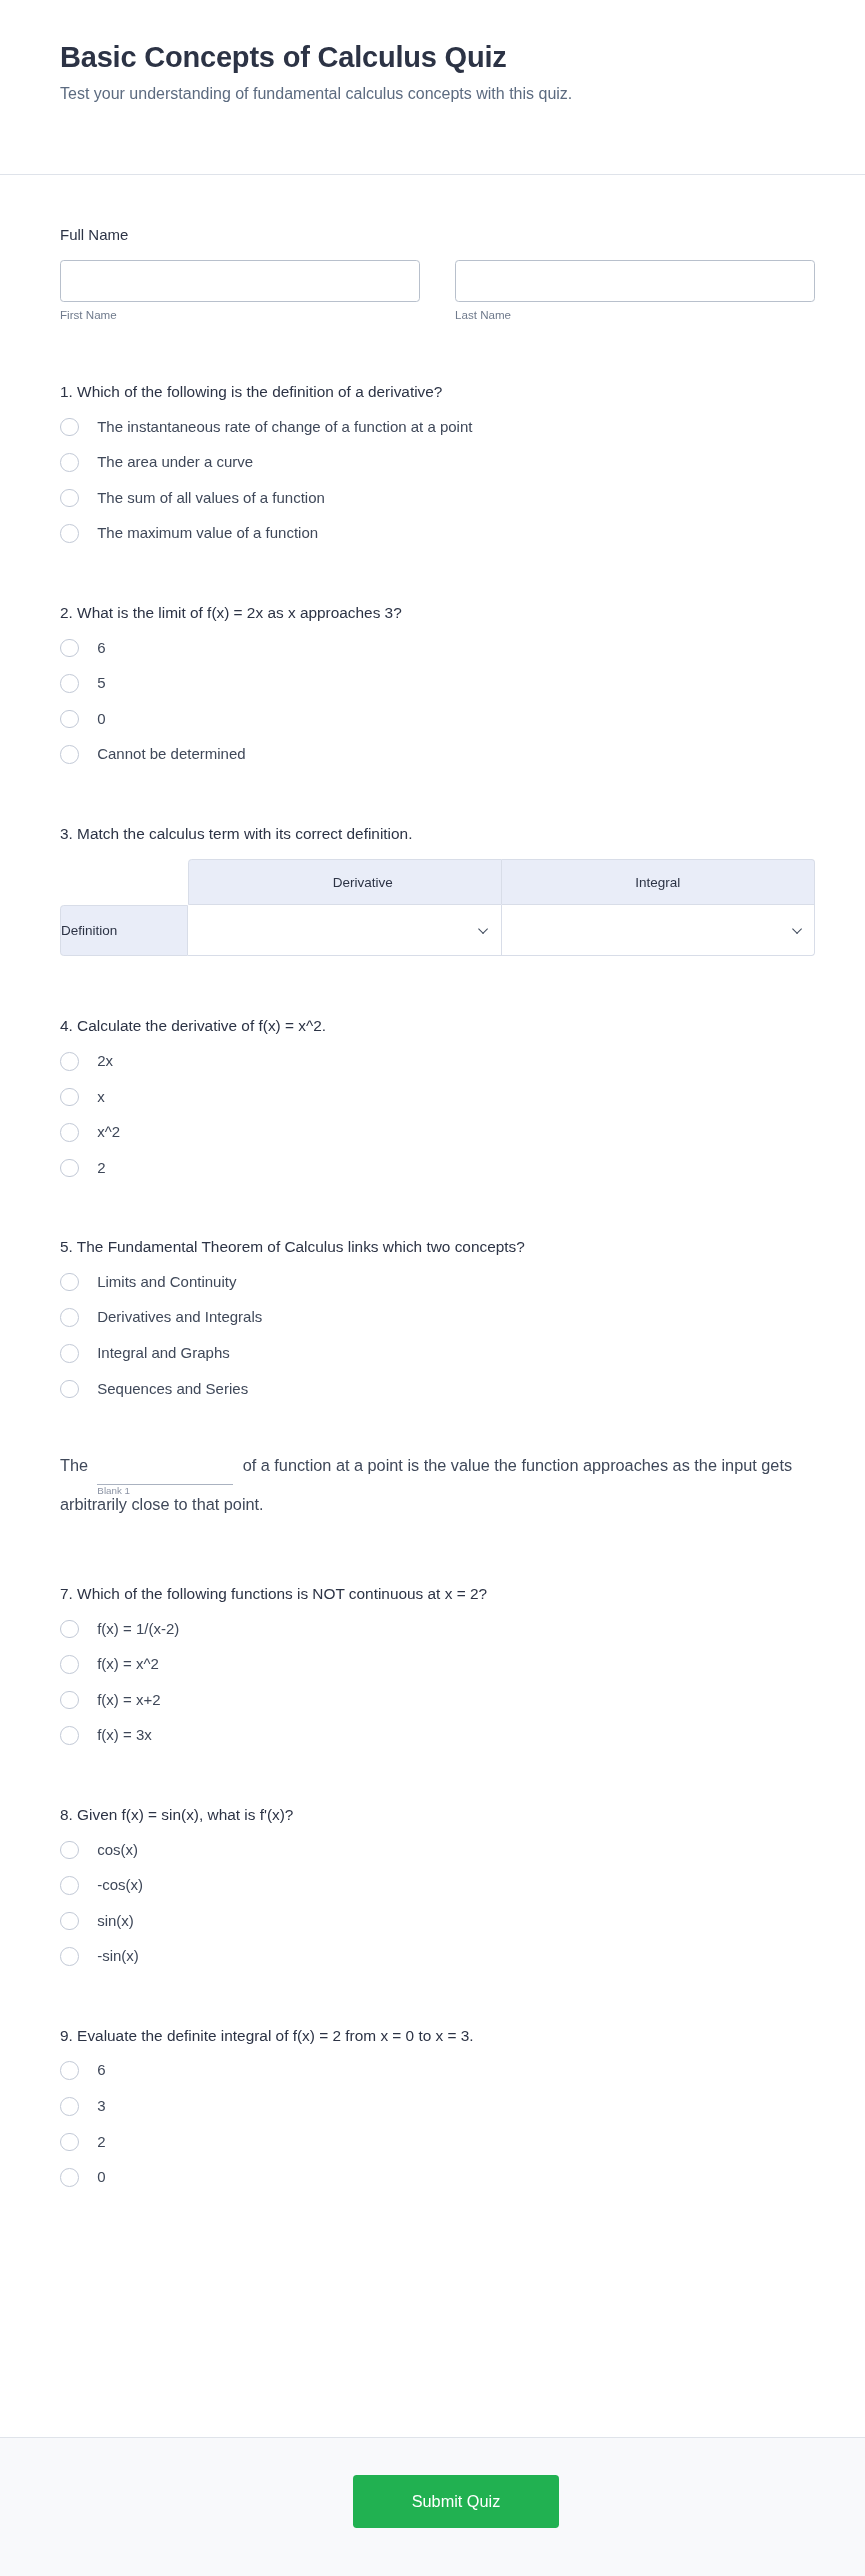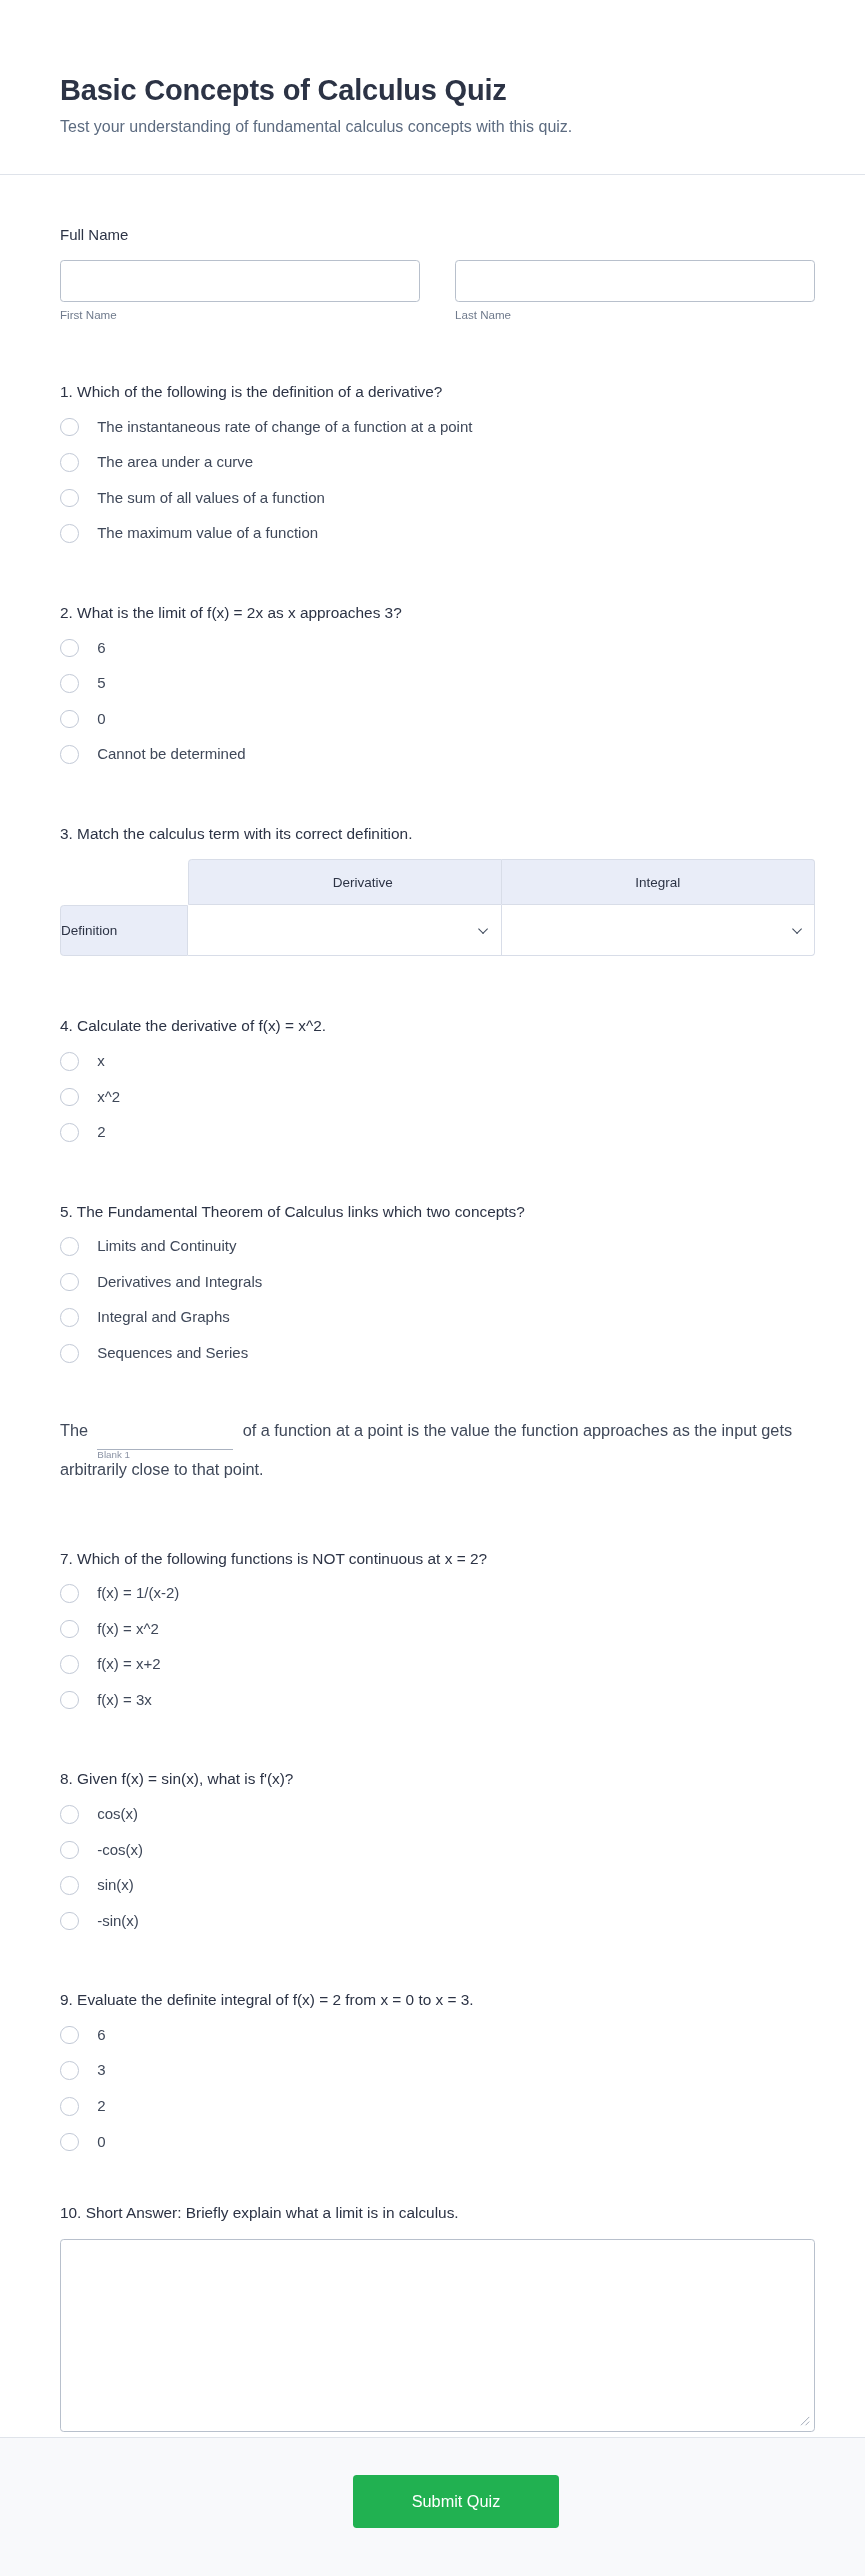--- a/index.html
+++ b/index.html
@@ -6,21 +6,21 @@
   html, body { margin: 0; padding: 0; }
   body {
     width: 866px; height: 2576px; background: #ffffff;
     font-family: "Liberation Sans", "DejaVu Sans", sans-serif;
     color: var(--question-text, #2c3345);
     overflow: hidden;
   }
   .page { position: relative; width: 866px; height: 2576px; background: #fff; }
 
   
-  .form-header { padding: 72px 60px 0 60px; border-bottom: 0.9px solid var(--divider, #dfe3ea); height: 175px; }
+  .form-header { padding: 39px 60px 0 60px; border-bottom: 0.9px solid var(--divider, #dfe3ea); height: 175px; }
   .form-title { margin: 0; font-size: 29px; line-height: 37px; font-weight: 700; color: var(--title-text, #2c3345); letter-spacing: -0.2px; }
   .form-subtitle { margin: 7.4px 0 0 0; font-size: 16px; line-height: 22.3px; color: var(--subtitle-text, #5c6b80); }
 
   
   .content { padding: 0 51px 0 60px; }
 
   .name-block { margin-top: 51px; }
   .field-label { font-size: 15px; font-weight: 500; line-height: 18.6px; color: var(--title-text, #2c3345); }
   .name-row { display: flex; gap: 35px; margin-top: 15px; }
   .name-col { flex: 1; }
@@ -203,20 +203,24 @@
                 </td>
               </tr>
             </tbody>
           </table>
         </section>
         <section class="question">
           <div class="q-label">4. Calculate the derivative of f(x) = x^2.</div>
           <div class="options">
             <label class="option">
               <span class="radio"></span>
+              <span class="option-text">2x</span>
+            </label>
+            <label class="option">
+              <span class="radio"></span>
               <span class="option-text">x</span>
             </label>
             <label class="option">
               <span class="radio"></span>
               <span class="option-text">x^2</span>
             </label>
             <label class="option">
               <span class="radio"></span>
               <span class="option-text">2</span>
             </label>
@@ -300,29 +304,20 @@
               <span class="option-text">3</span>
             </label>
             <label class="option">
               <span class="radio"></span>
               <span class="option-text">2</span>
             </label>
             <label class="option">
               <span class="radio"></span>
               <span class="option-text">0</span>
             </label>
-          </div>
-        </section>
-        <section class="question ta-block">
-          <div class="q-label">10. Short Answer: Briefly explain what a limit is in calculus.</div>
-          <div class="ta-wrap">
-            <textarea class="ta" style=""></textarea>
-            <svg class="resize-handle" width="10.2" height="10.2" viewBox="0 0 11 11">
-              <path d="M10 1 L1 10 M10 6 L6 10" stroke="#9aa3b2" stroke-width="1" fill="none"></path>
-            </svg>
           </div>
         </section>
       </div>
 
   </main>
 
   <footer class="form-footer">
     <button class="submit-btn">Submit Quiz</button>
   </footer>
 

